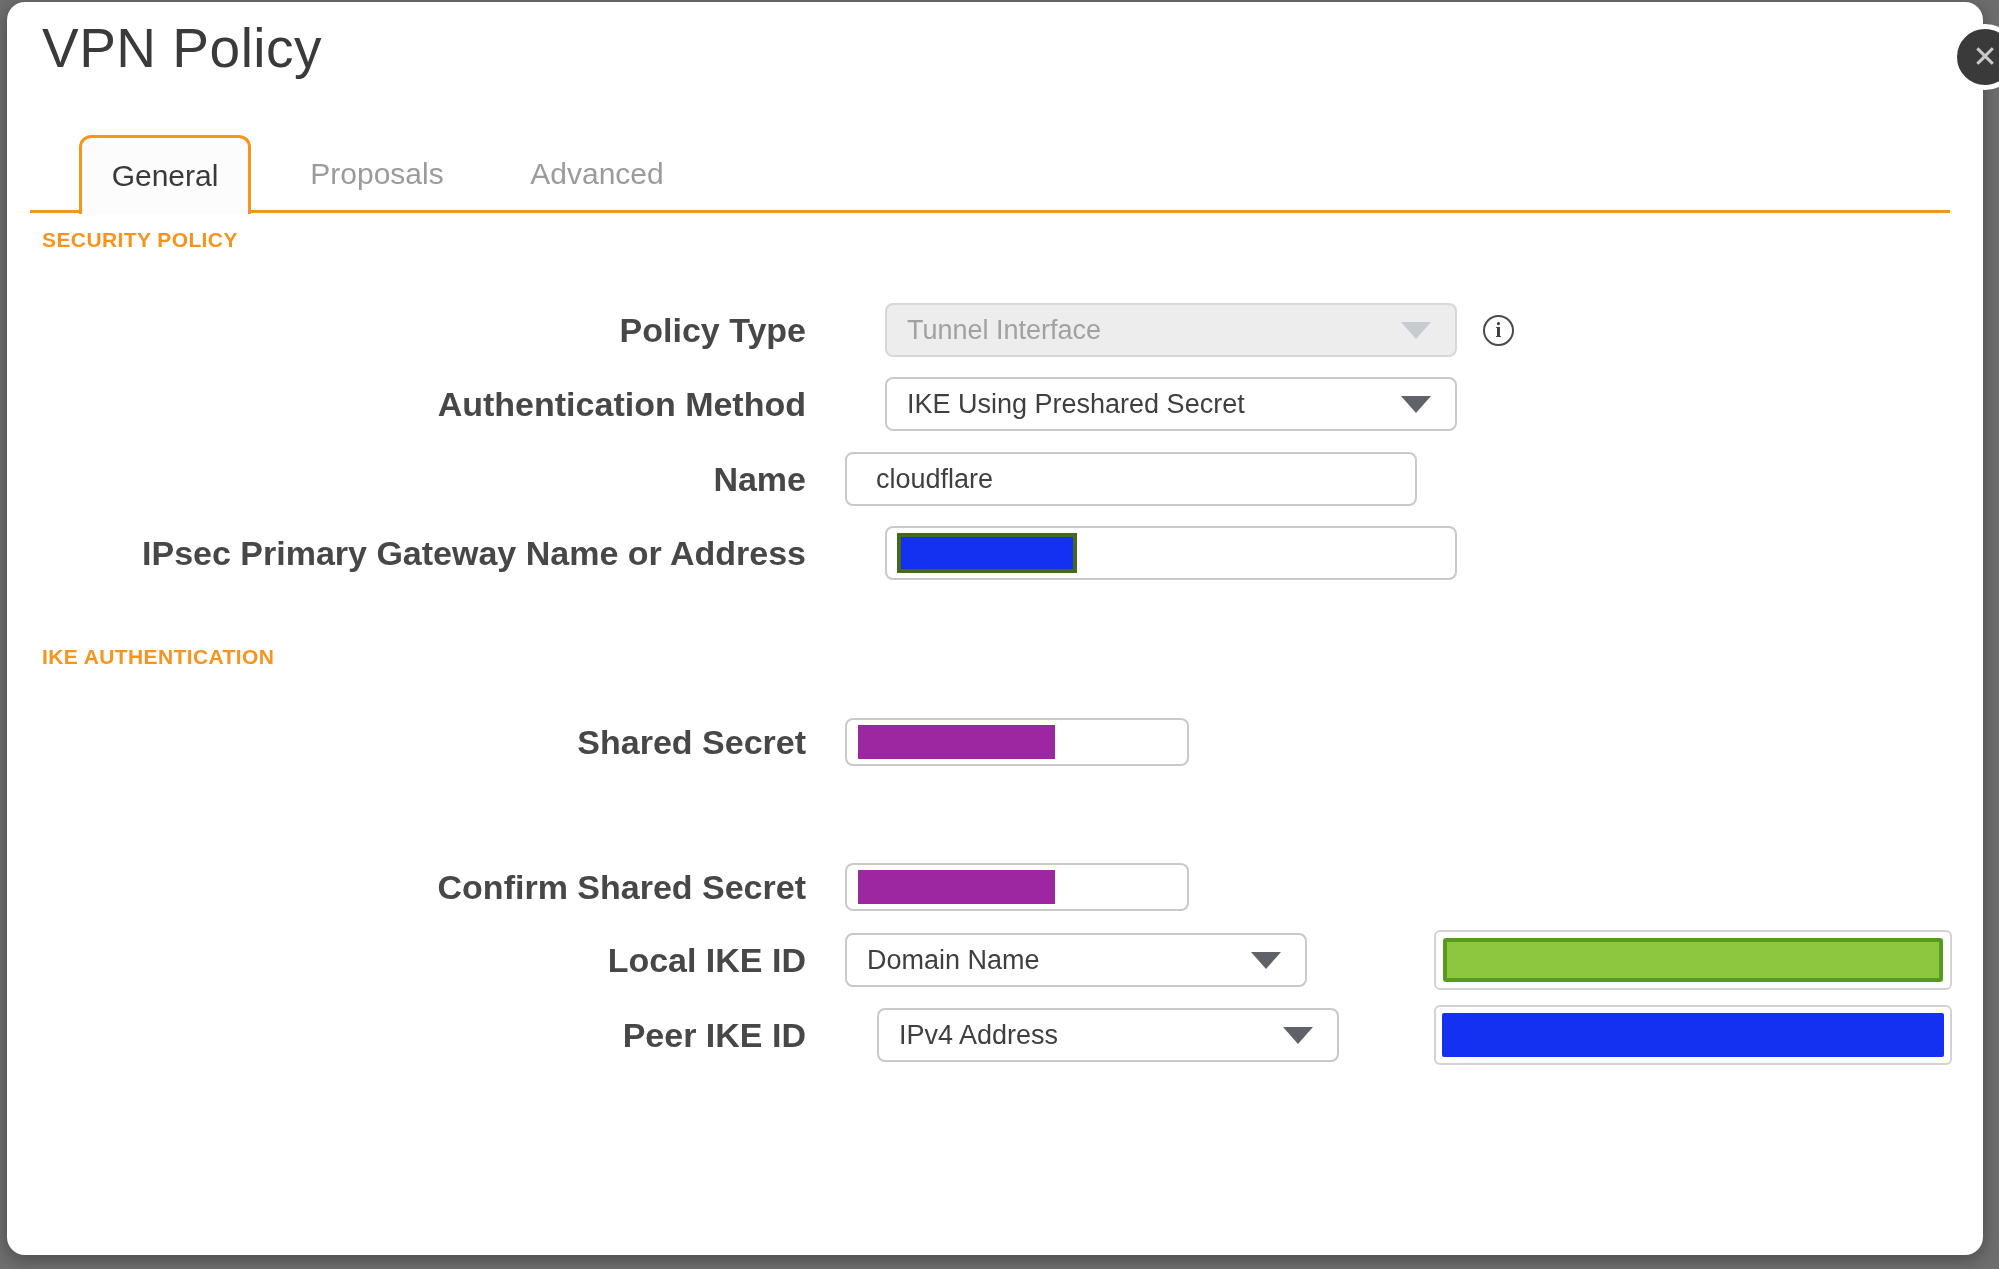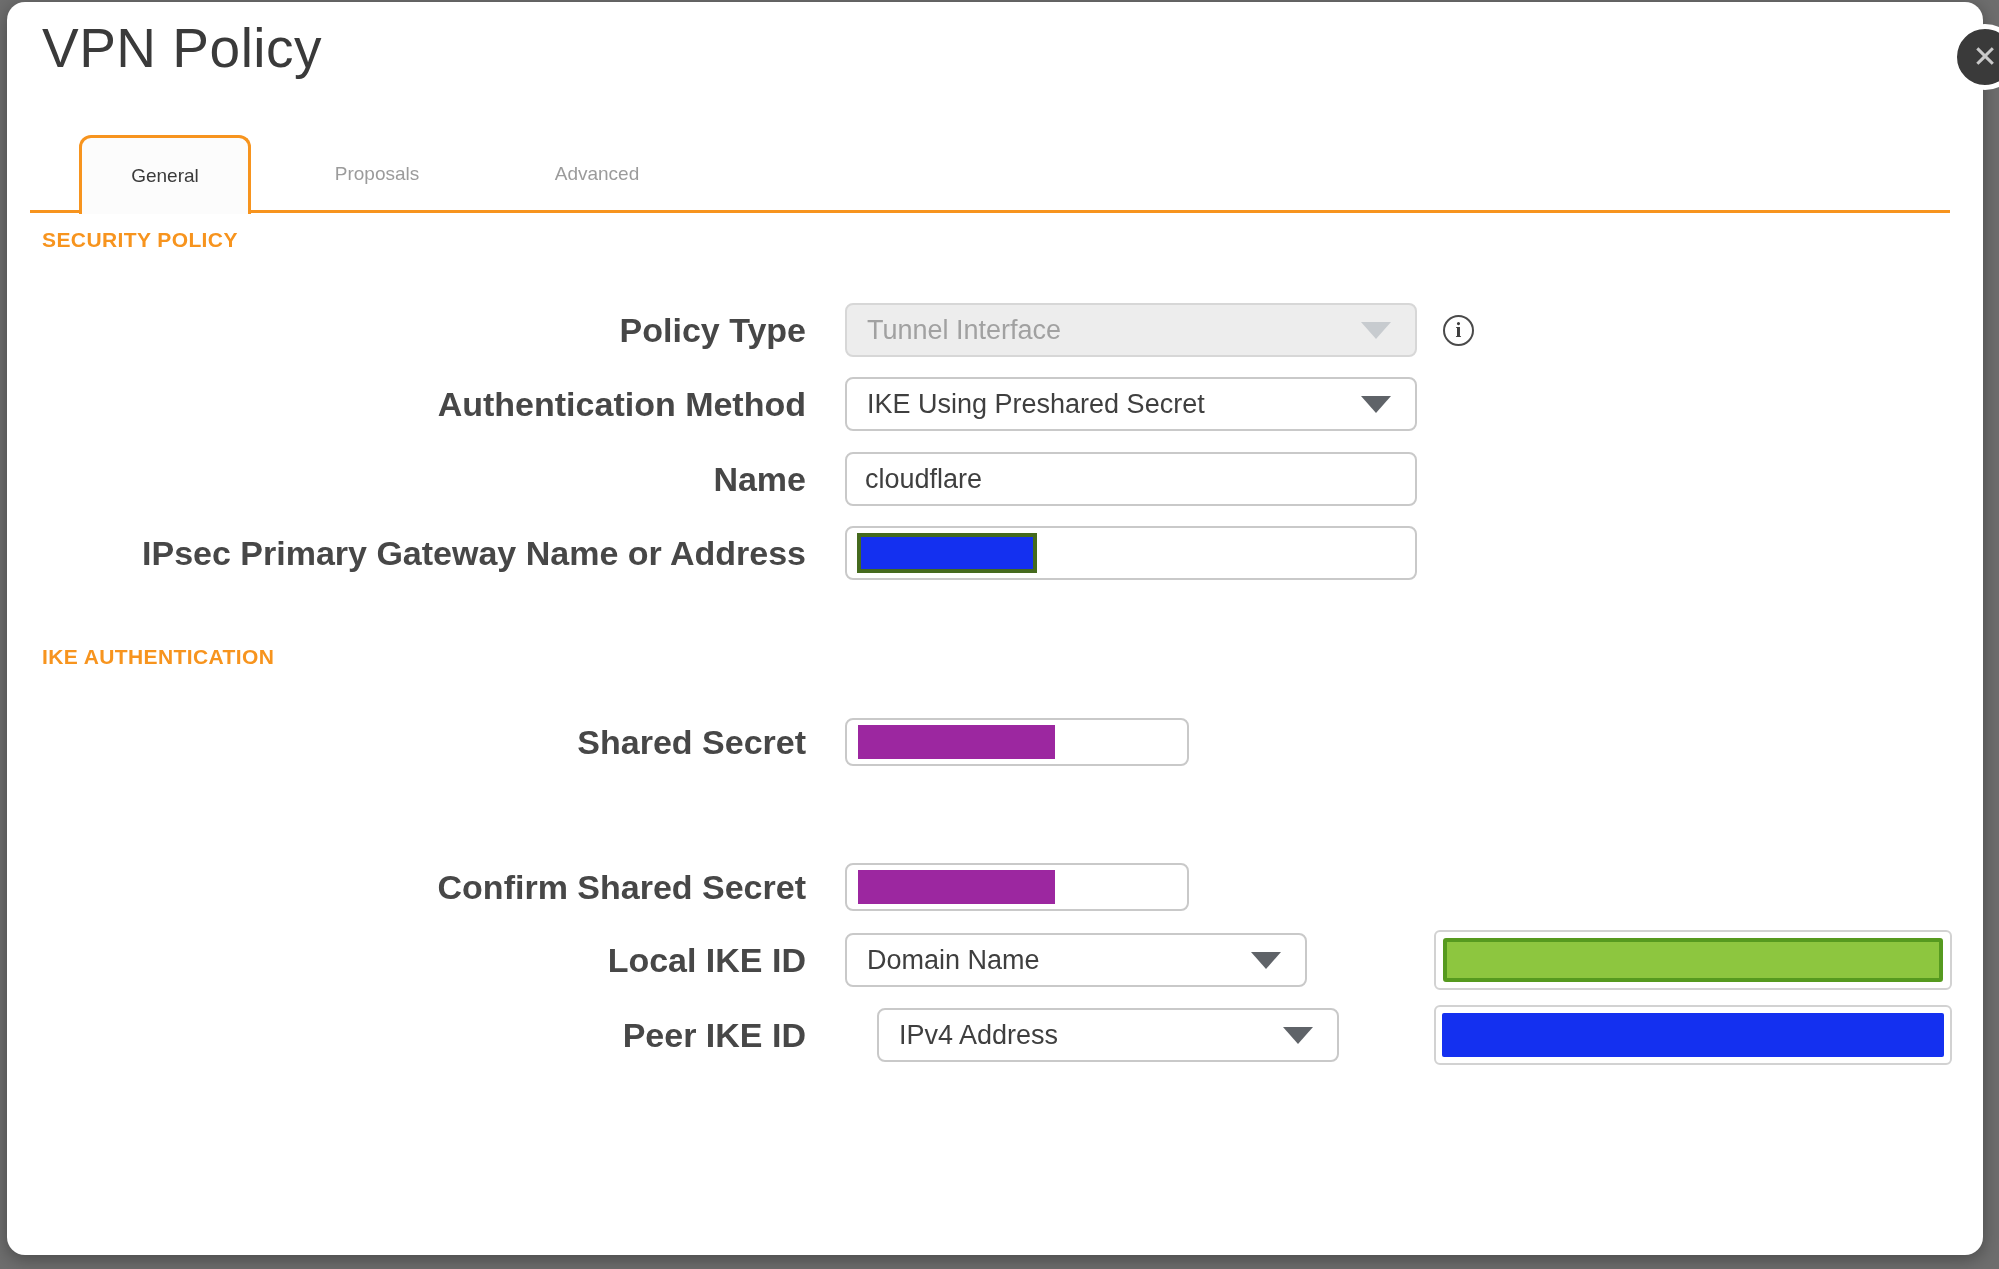--- a/index.html
+++ b/index.html
@@ -52,21 +52,21 @@
   .tab-line {
     position: absolute;
     left: 23px; top: 208px;
     width: 1920px; height: 3px;
     background: var(--accent-orange, #F7941E);
   }
   .tab {
     position: absolute;
     top: 140px; height: 64px;
     display: flex; align-items: center; justify-content: center;
-    font-size: 19px;
+    font-size: 30px;
     color: #9B9B9B;
     cursor: pointer;
   }
   .tab-active {
     top: 133px;
     height: 79px;
     background: #FCFCFC;
     border: 3px solid var(--accent-orange, #F7941E);
     border-bottom: none;
     border-radius: 12px 12px 0 0;
@@ -122,21 +122,21 @@
     border: 2px solid #C9C9C9;
     border-radius: 8px;
     background: #fff;
     font-size: 27px;
     color: #3F3F3F;
     position: relative;
     display: flex;
     align-items: center;
   }
   .select { padding-left: 20px; cursor: pointer; }
-  .w-lg { width: 572px; }
+  .w-lg { width: 572px; margin-left: 40px; }
   .w-md { width: 462px; }
 
   .caret {
     position: absolute;
     right: 24px; top: 50%;
     margin-top: -8px;
     width: 0; height: 0;
     border-left: 15px solid transparent;
     border-right: 15px solid transparent;
     border-top: 17px solid #5F6368;
@@ -144,21 +144,21 @@
   .select-disabled {
     background: #EDEDED;
     border-color: #D7D7D7;
     color: #A1A1A1;
     cursor: default;
   }
   .select-disabled .caret { border-top-color: #C7CBCF; }
 
   input.text-input {
     width: 572px;
-    padding: 0 18px;
+    padding: 0 29px;
     font-family: inherit;
     outline: none;
   }
 
   .info {
     margin-left: 26px;
     width: 31px; height: 31px;
     border-radius: 50%;
     border: 2px solid #4A4A4A;
     color: #3F3F3F;

